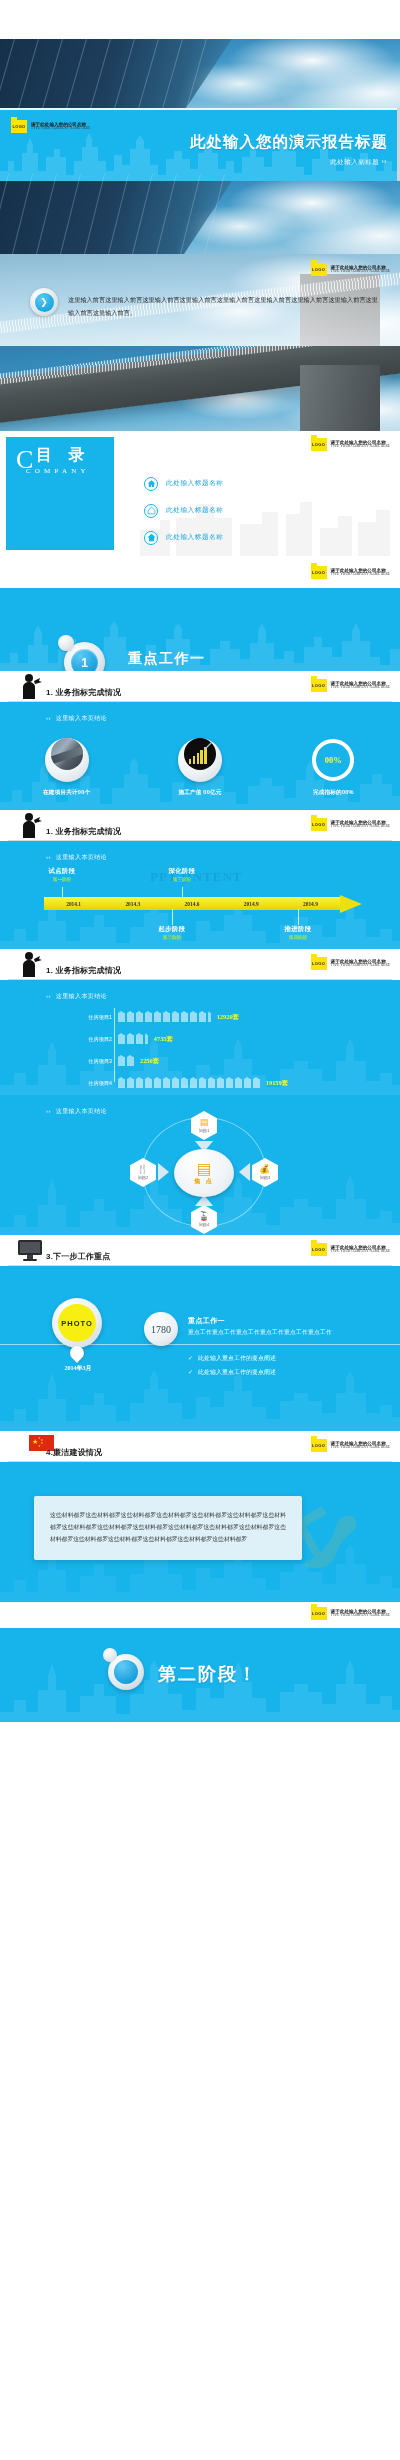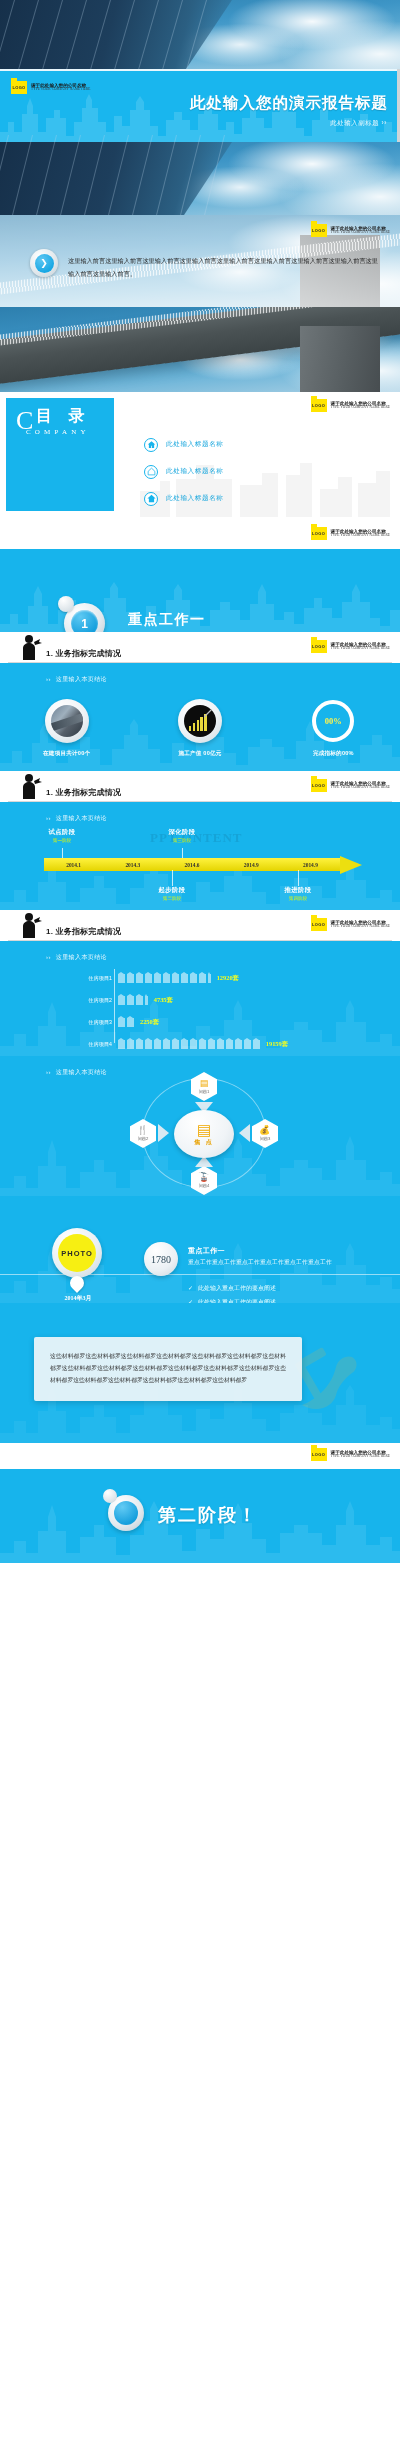--- a/index.html
+++ b/index.html
@@ -56,21 +56,21 @@
   .sec-head .rule { position:absolute; left:8px; right:8px; bottom:0; height:1px; background:#d8d8d8; }
   .sec-title { position:absolute; left:46px; bottom:4px; font-size:8px; font-weight:bold; color:#1b1b1b; letter-spacing:.2px; }
   .sec-icon { position:absolute; left:16px; bottom:2px; width:28px; height:28px; }
 
   
   .blue-body { position:relative; background:#17b4ec; overflow:hidden; }
   .concl { position:absolute; left:46px; top:12px; font-size:6px; color:#eaf9ff; letter-spacing:.4px; }
   .concl b { color:#dff4ff; margin-right:5px; font-weight:normal; }
 
   
-  .cover { height:215px; }
+  .cover { height:215px;margin-top:39px; }
   .cover .photo-top { position:absolute; left:0; top:0; width:400px; height:72px; }
   .cover .photo-bot { position:absolute; left:0; top:142px; width:400px; height:73px; }
   .cover-band {
     position:absolute; left:0; top:69px; width:400px; height:77px;
     background:#19b6ee; border-top:2px solid #e9f7fd; border-bottom:2px solid #e9f7fd;
   }
   .cover-band .city { height:52px; opacity:.30; }
   .cover-title {
     position:absolute; right:12px; top:22px; font-size:15.5px; font-weight:bold; color:#fff;
     letter-spacing:1px; text-shadow:0 1px 1px rgba(0,0,0,.18);
@@ -167,21 +167,21 @@
 
   
   .kpi-body { height:108px; }
   .kpi-body .city { height:52px; opacity:.18; }
   .kpi-row { position:absolute; left:0; top:36px; width:400px; display:flex; justify-content:space-around; }
   .kpi { width:78px; text-align:center; }
   .kpi .disc {
     width:44px; height:44px; border-radius:50%; margin:0 auto;
     background:radial-gradient(circle at 35% 25%,#ffffff,#eef3f6 55%,#cfd9e0 100%);
     box-shadow:0 2px 4px rgba(0,0,0,.2);
-    display:flex; align-items:center; justify-content:center; position:relative;
+    display:flex; align-items:flex-start; justify-content:center; position:relative;
   }
   .kpi .disc .photo-in {
     width:32px; height:32px; border-radius:50%; overflow:hidden; position:relative;
   }
   .kpi1 .photo-in { background:linear-gradient(130deg,#6b7f92 0%,#9fb0bd 35%,#57606a 60%,#2f3a44 100%); }
   .kpi1 .photo-in::after{ content:""; position:absolute; left:-10%; top:42%; width:130%; height:26%;
     background:linear-gradient(90deg,#3a4650,#76828c); transform:rotate(-18deg); }
   .kpi2 .photo-in { background:#0c0c0c; }
   .kpi2 .photo-in .bars { position:absolute; left:5px; bottom:6px; display:flex; align-items:flex-end; gap:1.4px; }
   .kpi2 .photo-in .bars i { width:2.4px; background:#e9d83c; display:block; }
@@ -252,21 +252,21 @@
   }
   .hub-center .gl { color:#f0a800; font-size:15px; line-height:1; }
   .hub-center .lb { font-size:6px; font-weight:bold; color:#e8a100; letter-spacing:2px; margin-top:1px; }
   .arrw { position:absolute; width:0; height:0; opacity:.92; }
   .arrw.down { border-left:9px solid transparent; border-right:9px solid transparent; border-top:11px solid #e9eef2; }
   .arrw.up { border-left:9px solid transparent; border-right:9px solid transparent; border-bottom:11px solid #e9eef2; }
   .arrw.right { border-top:9px solid transparent; border-bottom:9px solid transparent; border-left:11px solid #e9eef2; }
   .arrw.left { border-top:9px solid transparent; border-bottom:9px solid transparent; border-right:11px solid #e9eef2; }
 
   
-  .ns-body { height:107px; }
+  .ns-body { height:165px; }
   .ns-body .city { height:60px; opacity:.18; }
   .ns-line { position:absolute; left:0; top:78px; width:400px; height:1px; background:rgba(255,255,255,.55); }
   .photo-circle { position:absolute; left:52px; top:32px; width:50px; height:50px; border-radius:50%;
     background:radial-gradient(circle at 34% 24%,#ffffff,#e9eff3 58%,#c8d3da 100%);
     box-shadow:0 2px 5px rgba(0,0,0,.2); display:flex; align-items:center; justify-content:center; }
   .photo-circle .core { width:38px; height:38px; border-radius:50%; background:#f7ef12;
     display:flex; align-items:center; justify-content:center;
     font-size:7.5px; font-weight:bold; color:#2a2a2a; letter-spacing:1px; }
   .ns-pin { position:absolute; left:70px; top:80px; width:14px; height:14px; }
   .ns-pin .b { width:14px; height:14px; border-radius:50% 50% 50% 0; transform:rotate(-45deg);
@@ -736,20 +736,39 @@
 
         <div class="hub-center">
           <span class="gl">▤</span>
           <span class="lb">焦 点</span>
         </div>
       </div>
     </div>
   </section>
 
   <section class="slide">
+    <div class="sec-head">
+      <div class="sec-icon">
+        <svg viewBox="0 0 28 28">
+          <rect x="2" y="4" width="24" height="15" rx="1.5" fill="#2b2b2b"></rect>
+          <rect x="4" y="6" width="20" height="11" fill="#4d5358"></rect>
+          <rect x="11" y="19" width="6" height="4" fill="#3a3a3a"></rect>
+          <rect x="7" y="23" width="14" height="2" rx="1" fill="#2b2b2b"></rect>
+        </svg>
+      </div>
+      <div class="sec-title">3.下一步工作重点</div>
+      <div class="rule"></div>
+      <div class="logo-block" style="right:10px;top:8px">
+        <div class="logo-mark">LOGO</div>
+        <div class="logo-txt">
+          <div class="logo-cn">请于此处输入您的公司名称</div>
+          <div class="logo-en">TYPE YOUR COMPANY NAME HERE</div>
+        </div>
+      </div>
+    </div>
 
     <div class="blue-body ns-body">
       <div class="city">
         <svg viewBox="0 0 400 60" preserveAspectRatio="none">
           <path fill="#ffffff" opacity="0.36" d="M0,60 L0,50 L14,50 L14,38 L26,38 L26,50 L38,50 L38,28 L48,28 L48,14 L52,2 L56,14 L56,28 L66,28 L66,50 L80,50 L80,34 L94,34 L94,22 L104,22 L104,34 L116,34 L116,50 L130,50 L130,32 L144,32 L144,18 L150,18 L150,6 L154,0 L158,6 L158,18 L168,18 L168,32 L182,32 L182,48 L196,48 L196,26 L210,26 L210,36 L224,36 L224,20 L234,20 L234,8 L238,0 L242,8 L242,20 L252,20 L252,36 L266,36 L266,48 L280,48 L280,30 L294,30 L294,22 L308,22 L308,30 L322,30 L322,42 L336,42 L336,22 L346,22 L346,8 L350,0 L354,8 L354,22 L366,22 L366,42 L380,42 L380,34 L392,34 L392,46 L400,46 L400,60 Z"></path>
         </svg>
       </div>
 
       <div class="ns-line"></div>
 
@@ -770,20 +789,40 @@
           <span>✓</span><span>此处输入重点工作的要点阐述</span>
         </div>
         <div>
           <span>✓</span><span>此处输入重点工作的要点阐述</span>
         </div>
       </div>
     </div>
   </section>
 
   <section class="slide">
+    <div class="sec-head">
+      <div class="sec-icon">
+        <div class="flag">
+          <span class="st" style="left:3px;top:3px;font-size:7px">★</span>
+          <span class="st" style="left:9px;top:1.5px;font-size:3px">★</span>
+          <span class="st" style="left:11.5px;top:4px;font-size:3px">★</span>
+          <span class="st" style="left:11.5px;top:7px;font-size:3px">★</span>
+          <span class="st" style="left:9px;top:9.5px;font-size:3px">★</span>
+        </div>
+      </div>
+      <div class="sec-title">4.廉洁建设情况</div>
+      <div class="rule"></div>
+      <div class="logo-block" style="right:10px;top:8px">
+        <div class="logo-mark">LOGO</div>
+        <div class="logo-txt">
+          <div class="logo-cn">请于此处输入您的公司名称</div>
+          <div class="logo-en">TYPE YOUR COMPANY NAME HERE</div>
+        </div>
+      </div>
+    </div>
 
     <div class="blue-body pt-body">
       <div class="city">
         <svg viewBox="0 0 400 58" preserveAspectRatio="none">
           <path fill="#ffffff" opacity="0.32" d="M0,58 L0,48 L14,48 L14,36 L26,36 L26,48 L38,48 L38,26 L48,26 L48,12 L52,2 L56,12 L56,26 L66,26 L66,48 L80,48 L80,32 L94,32 L94,20 L104,20 L104,32 L116,32 L116,48 L130,48 L130,30 L144,30 L144,16 L150,16 L150,4 L154,0 L158,4 L158,16 L168,16 L168,30 L182,30 L182,46 L196,46 L196,24 L210,24 L210,34 L224,34 L224,18 L234,18 L234,6 L238,0 L242,6 L242,18 L252,18 L252,34 L266,34 L266,46 L280,46 L280,28 L294,28 L294,20 L308,20 L308,28 L322,28 L322,40 L336,40 L336,20 L346,20 L346,6 L350,0 L354,6 L354,20 L366,20 L366,40 L380,40 L380,32 L392,32 L392,44 L400,44 L400,58 Z"></path>
         </svg>
       </div>
 
       <div class="pt-emblem">
         <svg viewBox="0 0 86 86">

